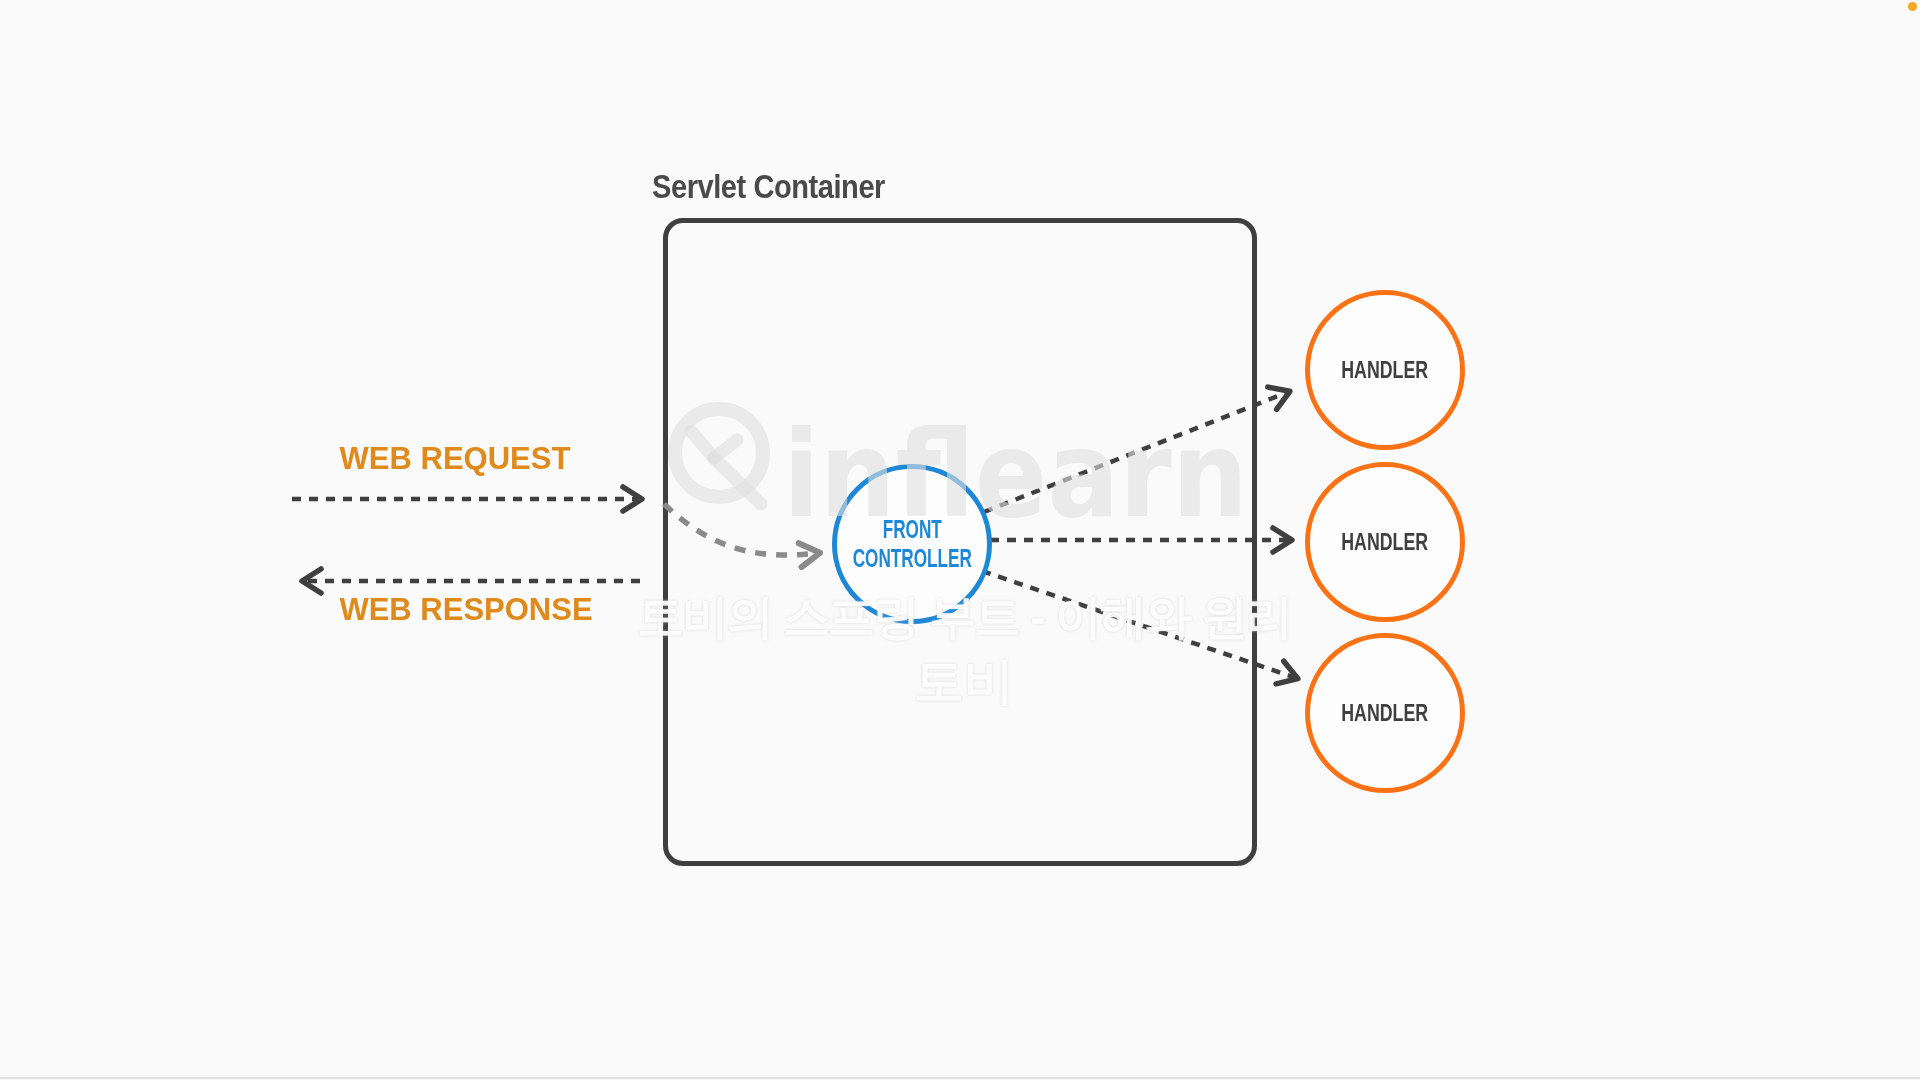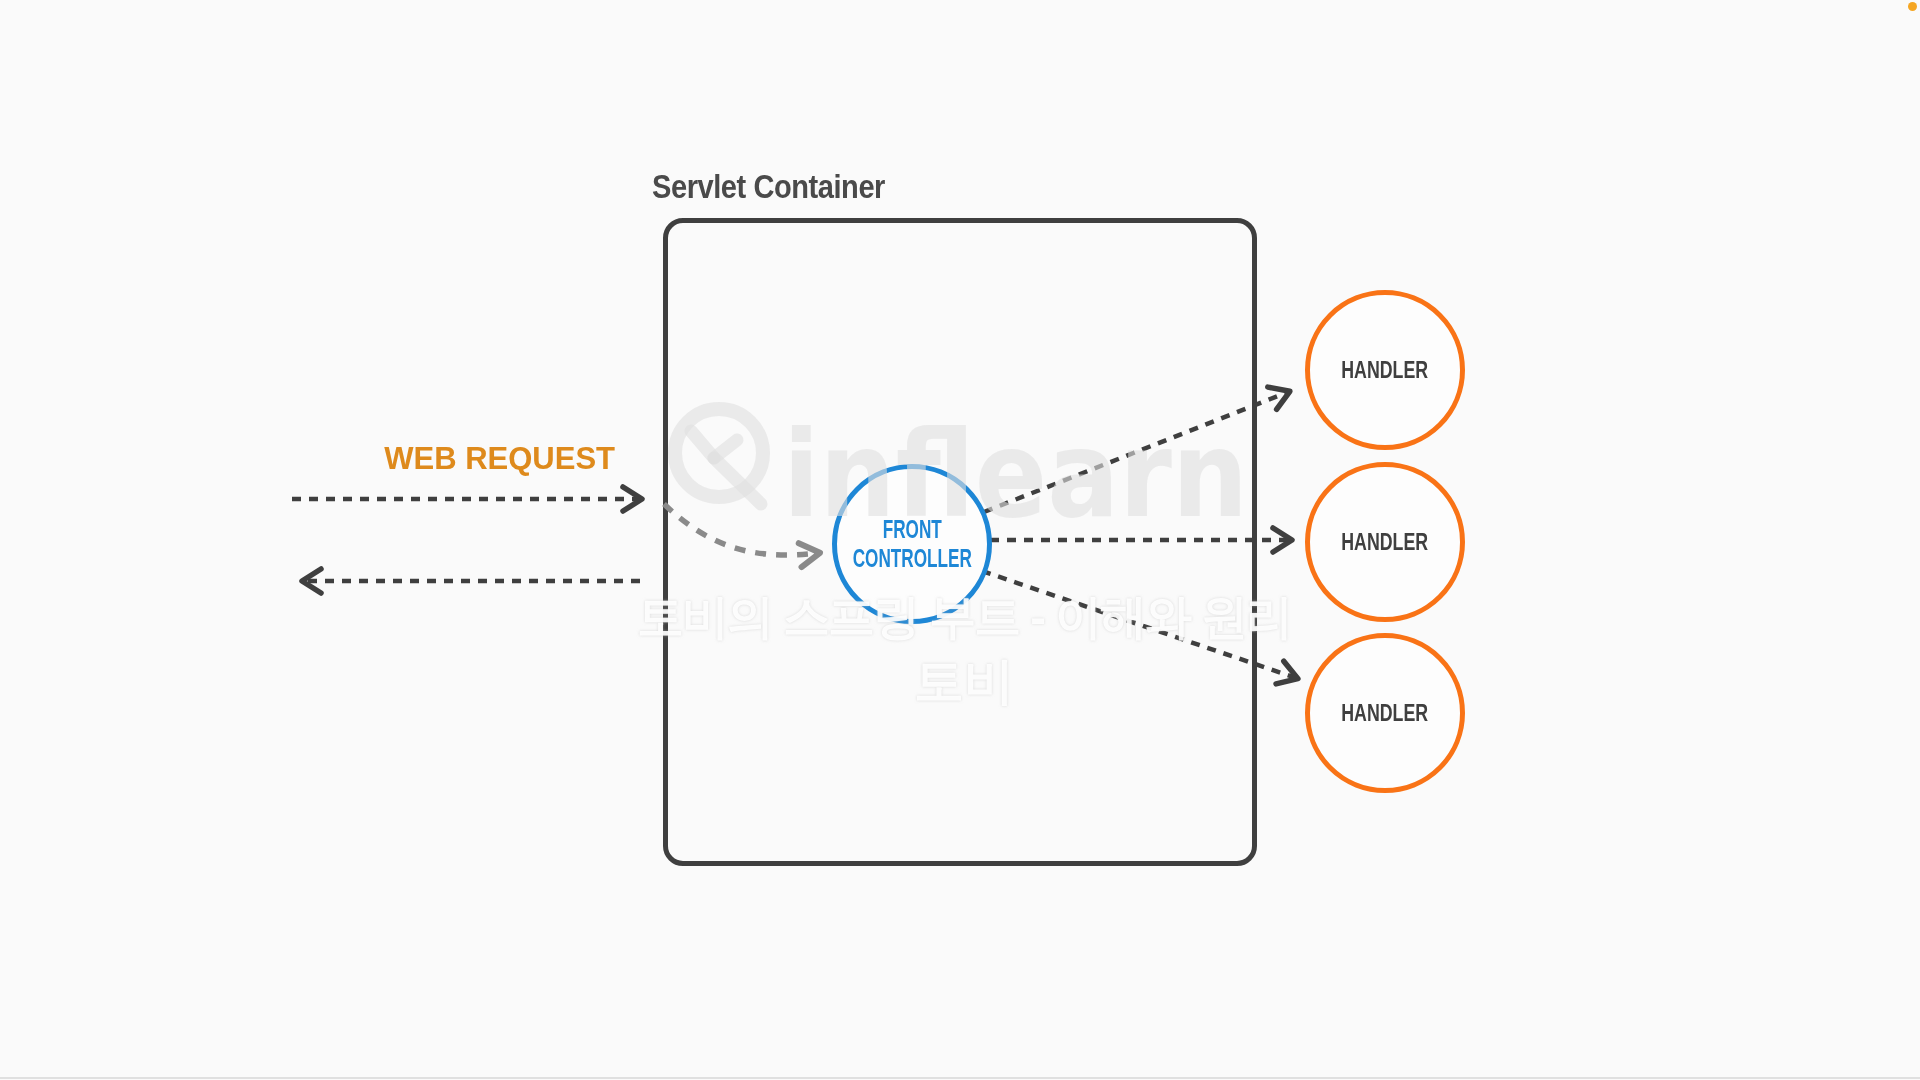--- a/index.html
+++ b/index.html
@@ -39,21 +39,21 @@
   .node-frontcontroller .lbl{font-size:26px;color:#1e87d6;transform:scaleX(0.66);}
   .node-handler1{left:1305px;top:290px;}
   .node-handler2{left:1305px;top:462px;}
   .node-handler3{left:1305px;top:633px;}
   .node-handler1 .lbl,.node-handler2 .lbl,.node-handler3 .lbl{
     font-size:24px;transform:scaleX(0.74);
   }
 
   .edge-label{
     position:absolute;font-weight:bold;color:#de8a1c;
-    font-size:31px;text-align:right;width:320px;white-space:nowrap;
+    font-size:31px;text-align:center;width:320px;white-space:nowrap;
     letter-spacing:0px;
   }
   .lbl-request{left:295px;top:441px;}
   .lbl-response{left:306px;top:592px;}
 
   svg.edges{position:absolute;left:0;top:0;}
 
   
   .wm{position:absolute;pointer-events:none;}
   .wm-code{
@@ -128,20 +128,21 @@
     <div class="lbl">HANDLER</div>
   </div>
   <div class="node node-handler2">
     <div class="lbl">HANDLER</div>
   </div>
   <div class="node node-handler3">
     <div class="lbl">HANDLER</div>
   </div>
 
   <div class="edge-label lbl-request">WEB REQUEST</div>
+  <div class="edge-label lbl-response">WEB RESPONSE</div>
 
   <svg class="wm" width="700" height="220" style="left:640px;top:380px;" viewBox="640 380 700 220">
     <g stroke="rgba(224,224,224,0.6)" fill="none" stroke-linecap="round" stroke-linejoin="round">
       <circle cx="719" cy="453" r="44" stroke-width="14"></circle>
       <path d="M 714 458 L 691 431" stroke-width="13"></path>
       <path d="M 714 458 L 737 440" stroke-width="13"></path>
       <path d="M 714 458 L 761 504" stroke-width="13"></path>
     </g>
     <text x="783" y="516" font-size="120" font-weight="bold" font-family="DejaVu Sans, Liberation Sans, sans-serif" fill="rgba(224,224,224,0.6)" textLength="465" lengthAdjust="spacingAndGlyphs">inflearn</text>
   </svg>

